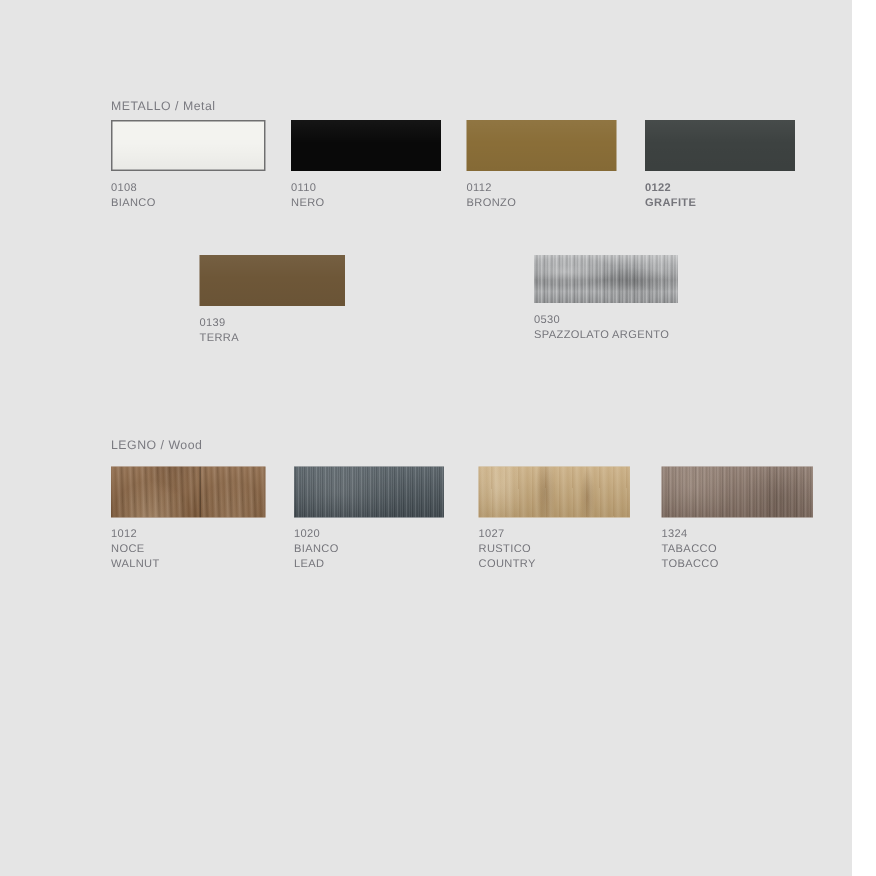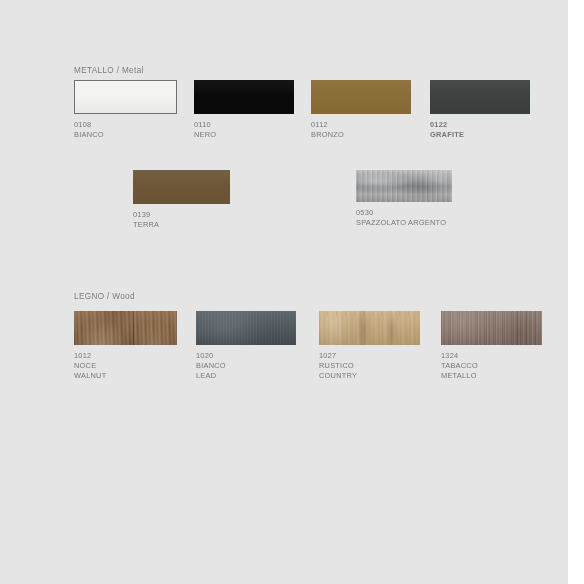--- a/index.html
+++ b/index.html
@@ -264,17 +264,17 @@
     </div>
   </div>
 
   <div class="swatch-cell" style="left:441px; top:311px; width:101px;">
     <div class="swatch" style="background:#8A7568;">
       <div class="tex tex-tobacco"></div>
     </div>
     <div class="swatch-caption">
       <span class="caption-line">1324</span>
       <span class="caption-line">TABACCO</span>
-      <span class="caption-line">METALLO</span>
+      <span class="caption-line">TOBACCO</span>
     </div>
   </div>
 
 </div>
 
 </body></html>

